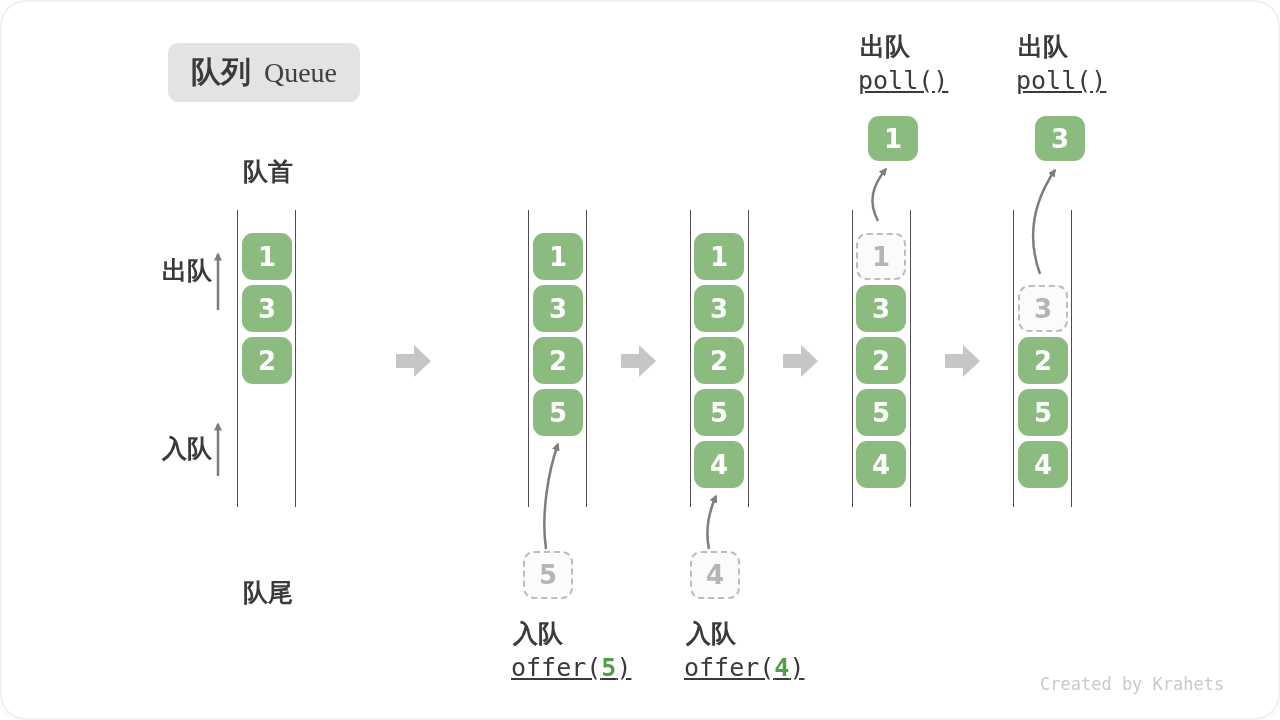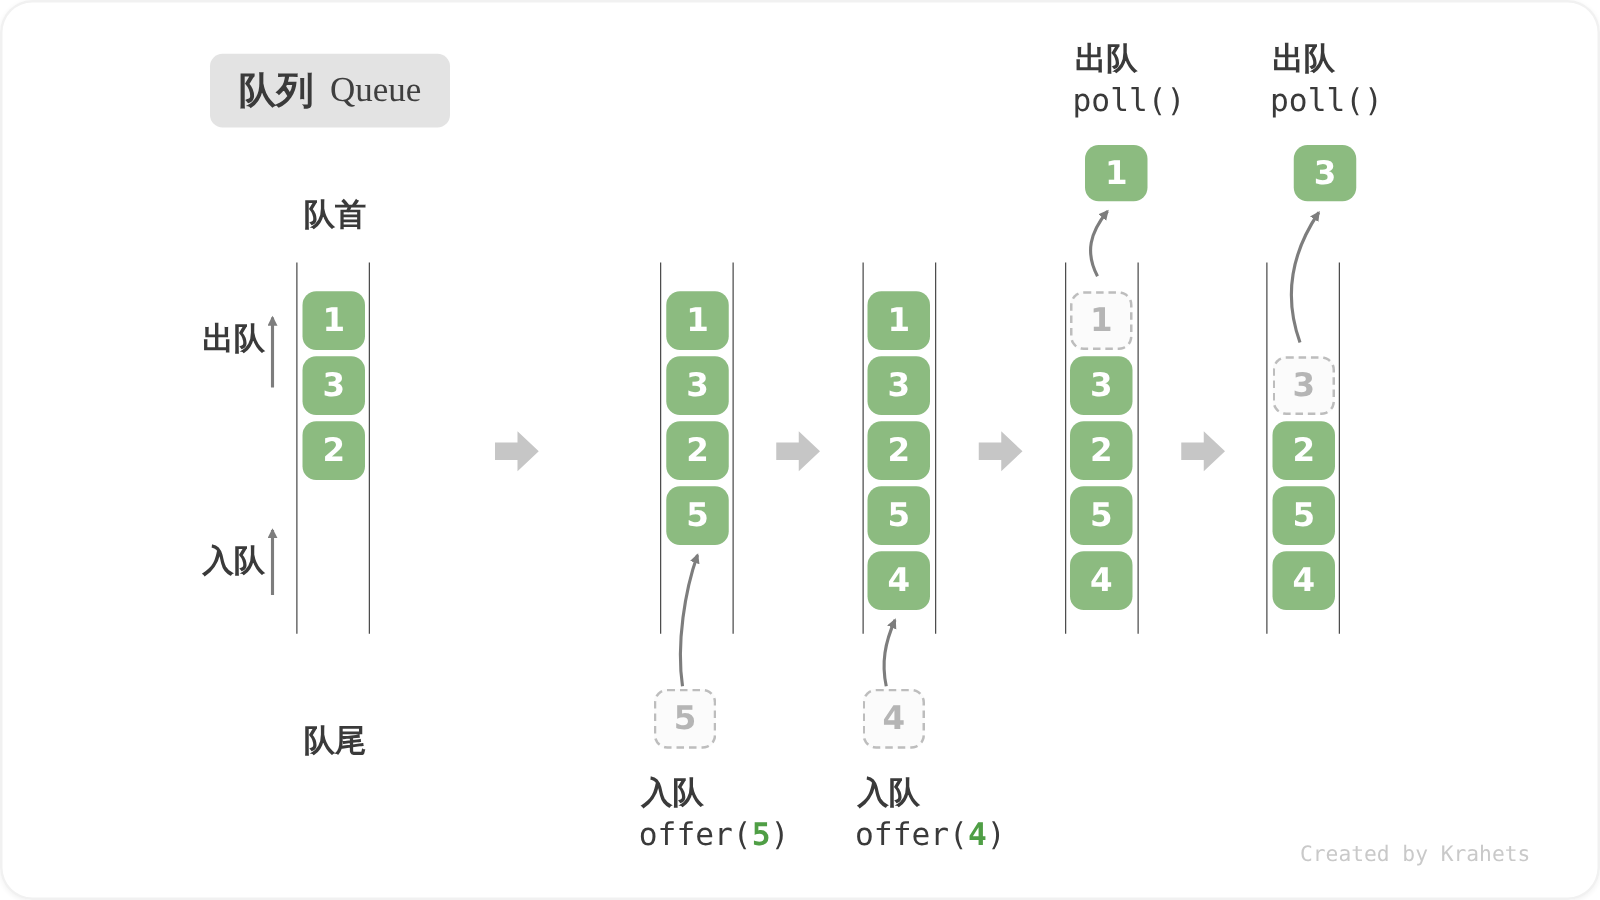--- a/index.html
+++ b/index.html
@@ -30,21 +30,21 @@
     display:flex; align-items:center; justify-content:center;
     font-size:26px; font-weight:bold; font-family:"DejaVu Sans", sans-serif;
     box-sizing:border-box;
   }
   .cell.green { background:#8cbb80; color:#ffffff; }
   .cell.ghost { background:#fbfbfb; border:2px dashed #bdbdbd; color:#b5b5b5; font-weight:600; }
   .cell.float-green { height:45px; }
   .cell.float-ghost { width:50px; height:48px; }
 
   .op-label { position:absolute; font-size:25px; font-weight:600; color:#3a3a3a; }
-  .op-code  { position:absolute; font-family:"DejaVu Sans Mono", monospace; font-size:25px; color:#3a3a3a; }
+  .op-code  { position:absolute; font-family:"DejaVu Sans Mono", monospace; font-size:25px; color:#3a3a3a;text-decoration:underline; }
   .op-code .arg { color:#4f9e45; font-weight:bold; }
 
   .watermark {
     position:absolute; left:1040px; top:674px; width:200px; text-align:left;
     font-family:"DejaVu Sans Mono", monospace; font-size:17px; color:#c9c9c9;
   }
 </style>
 </head>
 <body>
 

